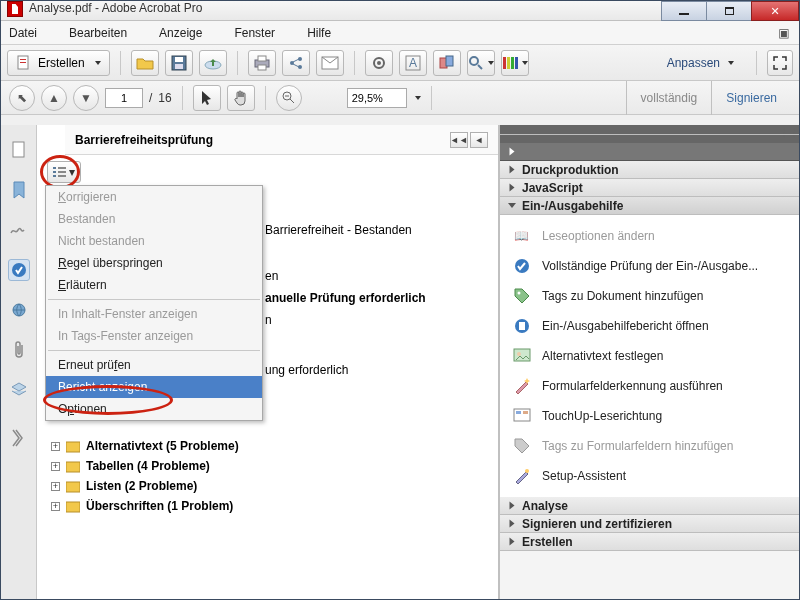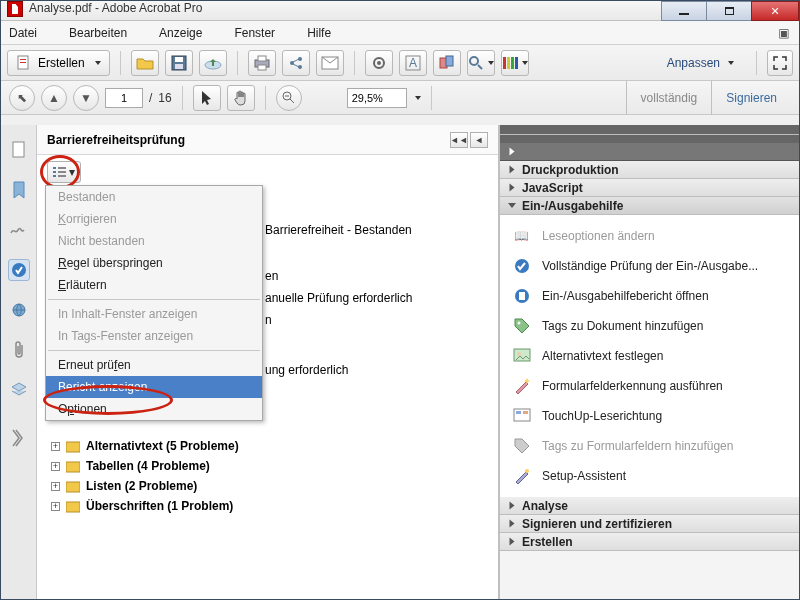--- a/index.html
+++ b/index.html
@@ -44,21 +44,21 @@
   
   .body { position:absolute; top:124px; bottom:0; left:0; right:0; display:flex; }
 
   
   .rail { width:36px; background:#e9e9e9; border-right:1px solid #c8c8c8; display:flex; flex-direction:column; align-items:center; padding-top:14px; gap:18px; }
   .rail .ric { width:22px; height:22px; display:flex; align-items:center; justify-content:center; color:#6a7a8a;}
   .rail .ric.active { background:#d6e3f2; border:1px solid #9bb8d6; border-radius:3px; color:#2a5a9a;}
 
   
   .accpanel { flex:1; background:#fff; position:relative; border-right:1px solid #c0c0c0; }
-  .acc-head { height:30px; display:flex; align-items:center; padding:0 10px; font-weight:bold; border-bottom:1px solid #d8d8d8; background:#fafafa;}
+  .acc-head { height:30px; display:flex; align-items:center; padding:0 10px; font-weight:bold; border-bottom:1px solid #d8d8d8; background:#fafafa;margin-left:28px;}
   .acc-head .nav { margin-left:auto; display:flex; gap:2px;}
   .acc-head .nav .nb { width:18px; height:16px; border:1px solid #b0b0b0; background:linear-gradient(#fff,#e7e7e7); display:flex; align-items:center; justify-content:center; font-size:9px; color:#444;}
 
   .opt-btn { position:absolute; left:10px; top:36px; width:34px; height:22px; border:1px solid #b0b0b0; background:linear-gradient(#fff,#e7e7e7); border-radius:3px; display:flex; align-items:center; justify-content:center; font-size:11px; color:#333;}
   .opt-circle { position:absolute; left:3px; top:30px; width:40px; height:34px; border:3px solid #c21; border-radius:50%; pointer-events:none;}
 
   .tree { position:absolute; left:14px; top:84px; font-size:12px; color:#000; }
   .tree .line { margin:6px 0; display:flex; align-items:center; gap:6px;}
   .tree .exp { width:9px; height:9px; border:1px solid #888; display:flex; align-items:center; justify-content:center; font-size:9px; line-height:9px; color:#333; background:#fff;}
   .tree .icn { width:14px; height:14px; display:inline-block;}
@@ -312,24 +312,24 @@
             <rect x="0" y="5" width="3" height="2" fill="#5a7a9a"></rect>
             <rect x="5" y="5" width="8" height="2" fill="#888"></rect>
             <rect x="0" y="9" width="3" height="2" fill="#5a7a9a"></rect>
             <rect x="5" y="9" width="8" height="2" fill="#888"></rect>
           </svg>
         <span style="margin-left:2px">▾</span>
       </div>
       <div class="opt-circle"></div>
 
       <div class="ctxmenu">
-        <div class="mi disabled">Bestanden</div>
         <div class="mi disabled">
             <span><u>K</u><span>orrigieren</span></span>
           </div>
+        <div class="mi disabled">Bestanden</div>
         <div class="mi disabled">Nicht bestanden</div>
         <div class="mi">
             <span><u>R</u>egel überspringen</span>
           </div>
         <div class="mi">
             <span><u>E</u>rläutern</span>
           </div>
         <div class="sep"></div>
         <div class="mi disabled">In Inhalt-Fenster anzeigen</div>
         <div class="mi disabled">In Tags-Fenster anzeigen</div>
@@ -339,21 +339,21 @@
           </div>
         <div class="mi sel">Bericht anzeigen</div>
         <div class="mi">
             <span>O<u>p</u>tionen</span>
           </div>
       </div>
       <div class="sel-circle"></div>
 
       <div style="position:absolute; left:228px; top:98px;">Barrierefreiheit - Bestanden</div>
       <div style="position:absolute; left:228px; top:144px;">en</div>
-      <div style="position:absolute; left:228px; top:166px;">anuelle Prüfung erforderlich</div>
+      <div style="position:absolute; left:228px; top:166px;font-weight:bold;">anuelle Prüfung erforderlich</div>
       <div style="position:absolute; left:228px; top:188px;">n</div>
       <div style="position:absolute; left:228px; top:238px;">ung erforderlich</div>
 
       <div class="tree" style="top:308px;">
         <div class="line">
             <span class="exp">+</span>
             <svg class="icn" width="14" height="14">
               <rect x="0" y="3" width="14" height="10" fill="#f2c84b" stroke="#b8902a"></rect>
             </svg>
             <span class="bold">Alternativtext (5 Probleme)</span>
@@ -413,34 +413,34 @@
               <svg width="18" height="18">
                 <circle cx="9" cy="9" r="7" fill="#3a7ac0"></circle>
                 <path d="M5 9l2 3 5-6" stroke="#fff" stroke-width="2" fill="none"></path>
               </svg>
             </span>
             <span>Vollständige Prüfung der Ein-/Ausgabe...</span>
           </div>
         <div class="tool">
             <span class="tic">
               <svg width="18" height="18">
+                <path d="M2 2h7l7 7-7 7-7-7z" fill="#8ac28a" stroke="#4a8a4a"></path>
+                <circle cx="6" cy="6" r="1.5" fill="#fff"></circle>
+              </svg>
+            </span>
+            <span>Tags zu Dokument hinzufügen</span>
+          </div>
+        <div class="tool">
+            <span class="tic">
+              <svg width="18" height="18">
                 <circle cx="9" cy="9" r="7" fill="#3a7ac0"></circle>
                 <rect x="6" y="5" width="6" height="8" fill="#fff"></rect>
               </svg>
             </span>
             <span>Ein-/Ausgabehilfebericht öffnen</span>
-          </div>
-        <div class="tool">
-            <span class="tic">
-              <svg width="18" height="18">
-                <path d="M2 2h7l7 7-7 7-7-7z" fill="#8ac28a" stroke="#4a8a4a"></path>
-                <circle cx="6" cy="6" r="1.5" fill="#fff"></circle>
-              </svg>
-            </span>
-            <span>Tags zu Dokument hinzufügen</span>
           </div>
         <div class="tool">
             <span class="tic">
               <svg width="18" height="16">
                 <rect x="1" y="1" width="16" height="12" fill="#cde8cd" stroke="#6a9a6a"></rect>
                 <circle cx="6" cy="6" r="2" fill="#eca"></circle>
                 <path d="M3 12l4-4 3 3 3-3 3 3" fill="none" stroke="#6a9a6a"></path>
               </svg>
             </span>
             <span>Alternativtext festlegen</span>

